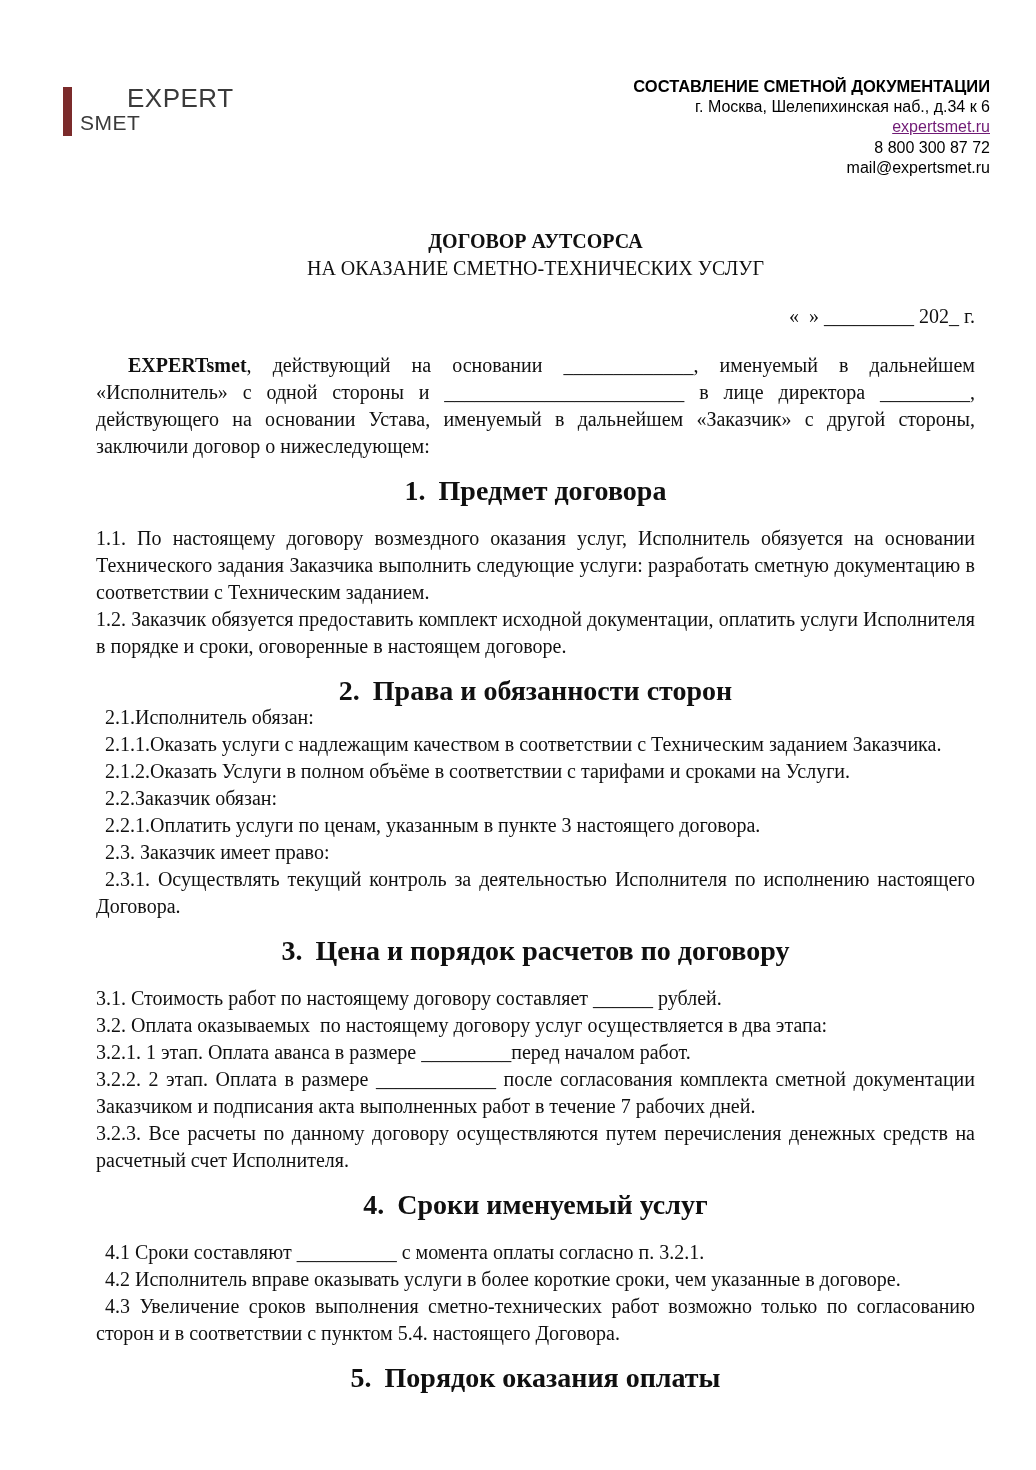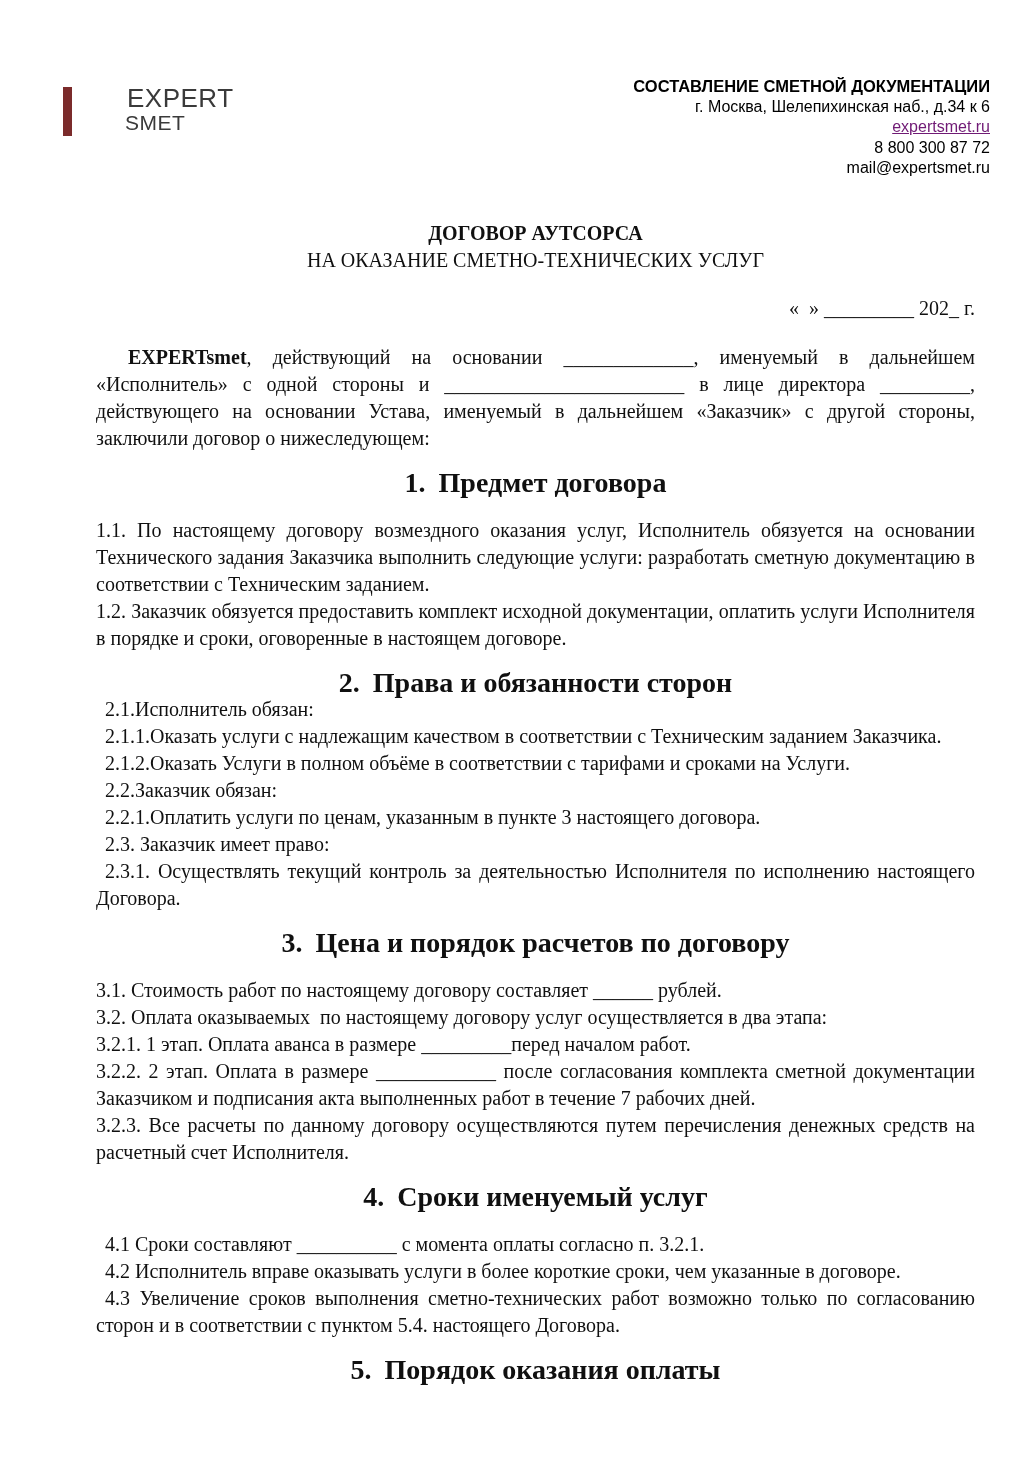--- a/index.html
+++ b/index.html
@@ -40,21 +40,20 @@
     color: #3a3a3a;
     font-weight: 400;
     margin-left: 47px;
   }
   .logo-line2 {
     font-size: 21px;
     line-height: 22px;
     letter-spacing: 0.5px;
     color: #3a3a3a;
     font-weight: 400;
-    margin-left: 45px;
   }
   .contact {
     position: absolute;
     right: 46px; top: 68px;
     text-align: right;
     font-size: 16px;
     line-height: 20.5px;
     color: #000000;
     margin-top: 8px;
   }
@@ -62,21 +61,21 @@
   .contact a {
     color: #2323d8;
     text-decoration: underline;
     cursor: pointer;
   }
 
   
   .content {
     position: absolute;
     left: 96px;
-    top: 170px;
+    top: 178px;
     width: 879px;
   }
   .doc-title {
     margin-top: 50px;
     text-align: center;
     font-size: 20px;
     line-height: 27px;
   }
   .doc-title .t1 { font-weight: bold; }
   .date-line {

